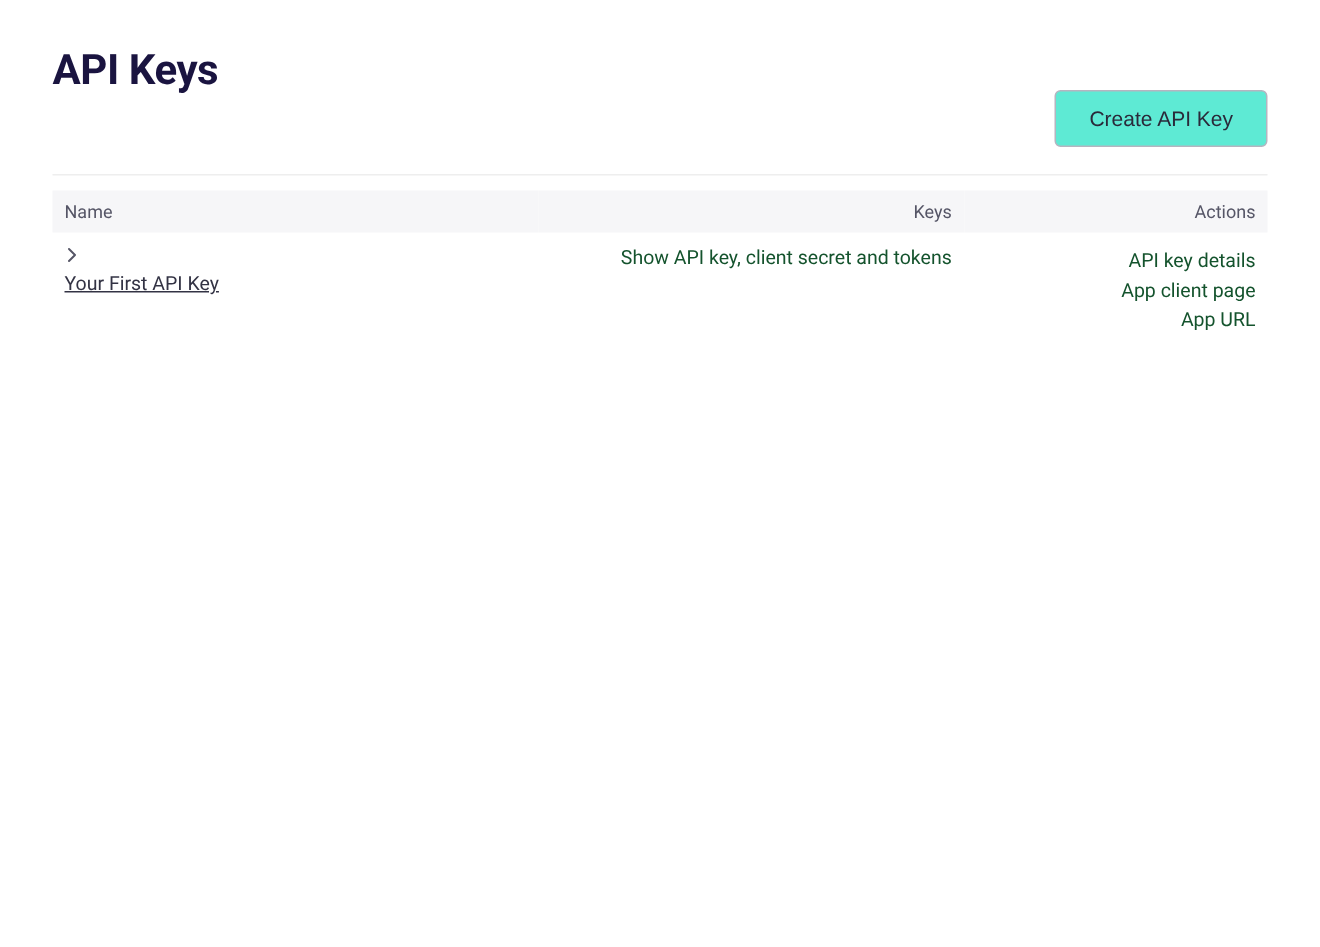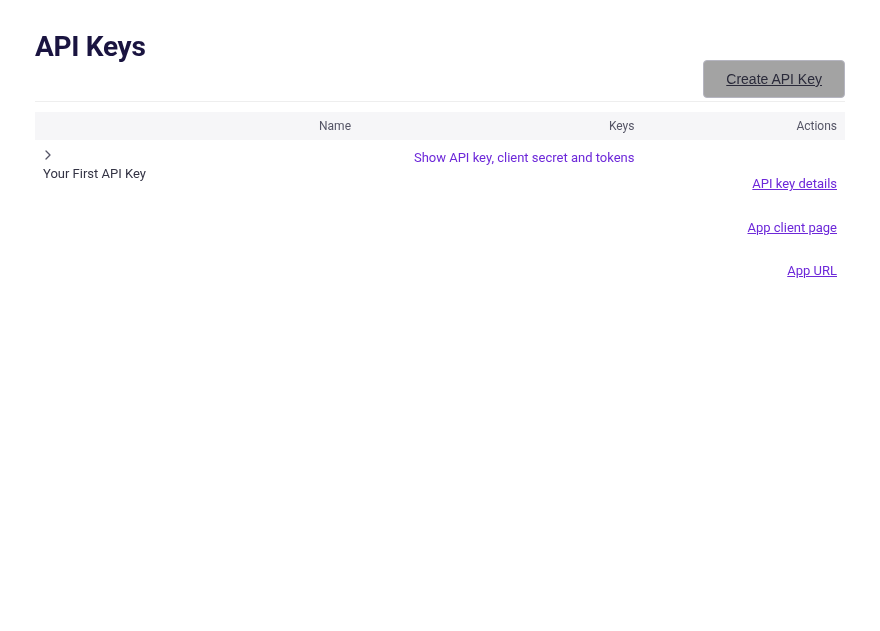--- a/index.html
+++ b/index.html
@@ -15,38 +15,37 @@
     }
     .container {
       padding: 30px 35px;
       max-width: 880px;
     }
     .header-row {
       display: flex;
       justify-content: space-between;
       align-items: flex-start;
       border-bottom: 1px solid #eeeeee;
-      padding-bottom: 3px;
+      padding-bottom: 18px;
     }
     .page-title {
       font-size: 28px;
       font-weight: 700;
       color: #1a1440;
       letter-spacing: -0.3px;
     }
     .create-button {
       border: 1px solid #b5b5c0;
-      background: #a3a3a3;
+      background: #5eead4;
       color: #2a2a3a;
       font-size: 14px;
       padding: 10px 22px;
       border-radius: 4px;
       cursor: pointer;
       margin-top: 30px;
-      text-decoration: underline;
     }
     .learn-link {
       display: inline-block;
       color: #3b5bdb;
       font-size: 13px;
       text-decoration: none;
       margin-top: 16px;
       cursor: pointer;
     }
     .table {
@@ -54,21 +53,20 @@
       margin-top: 10px;
       border-collapse: collapse;
     }
     .table-header {
       background: #f6f6f8;
     }
     .table-header td {
       font-size: 12px;
       color: #555566;
       padding: 7px 8px;
-      text-align: right;
     }
     .th-name { text-align: left; width: 40%; }
     .th-keys { text-align: right; width: 35%; padding-right: 20px; margin-top: 28px; }
     .th-actions { text-align: right; width: 25%; }
     .table-row td {
       padding: 10px 8px;
       vertical-align: top;
       font-size: 13px;
     }
     .name-cell {
@@ -78,39 +76,38 @@
       display: inline-block;
       margin-bottom: 2px;
       cursor: pointer;
     }
     .chevron svg {
       display: block;
     }
     .row-name {
       display: block;
       margin-top: 1px;
+      text-decoration: underline;
     }
     .keys-cell {
       text-align: right;
       padding-right: 20px;
     }
     .link {
-      color: #6d28d9;
+      color: #14532d;
       font-size: 13px;
       text-decoration: none;
       cursor: pointer;
-      margin-top: 24px;
     }
     .actions-cell {
       text-align: right;
     }
     .actions-cell .link {
       display: block;
       line-height: 1.5;
-      text-decoration: underline;
     }
   </style>
 </head>
 <body>
 
 <div class="container">
   <div class="header-row">
     <h1 class="page-title">API Keys</h1>
     <button class="create-button">Create API Key</button>
   </div>

